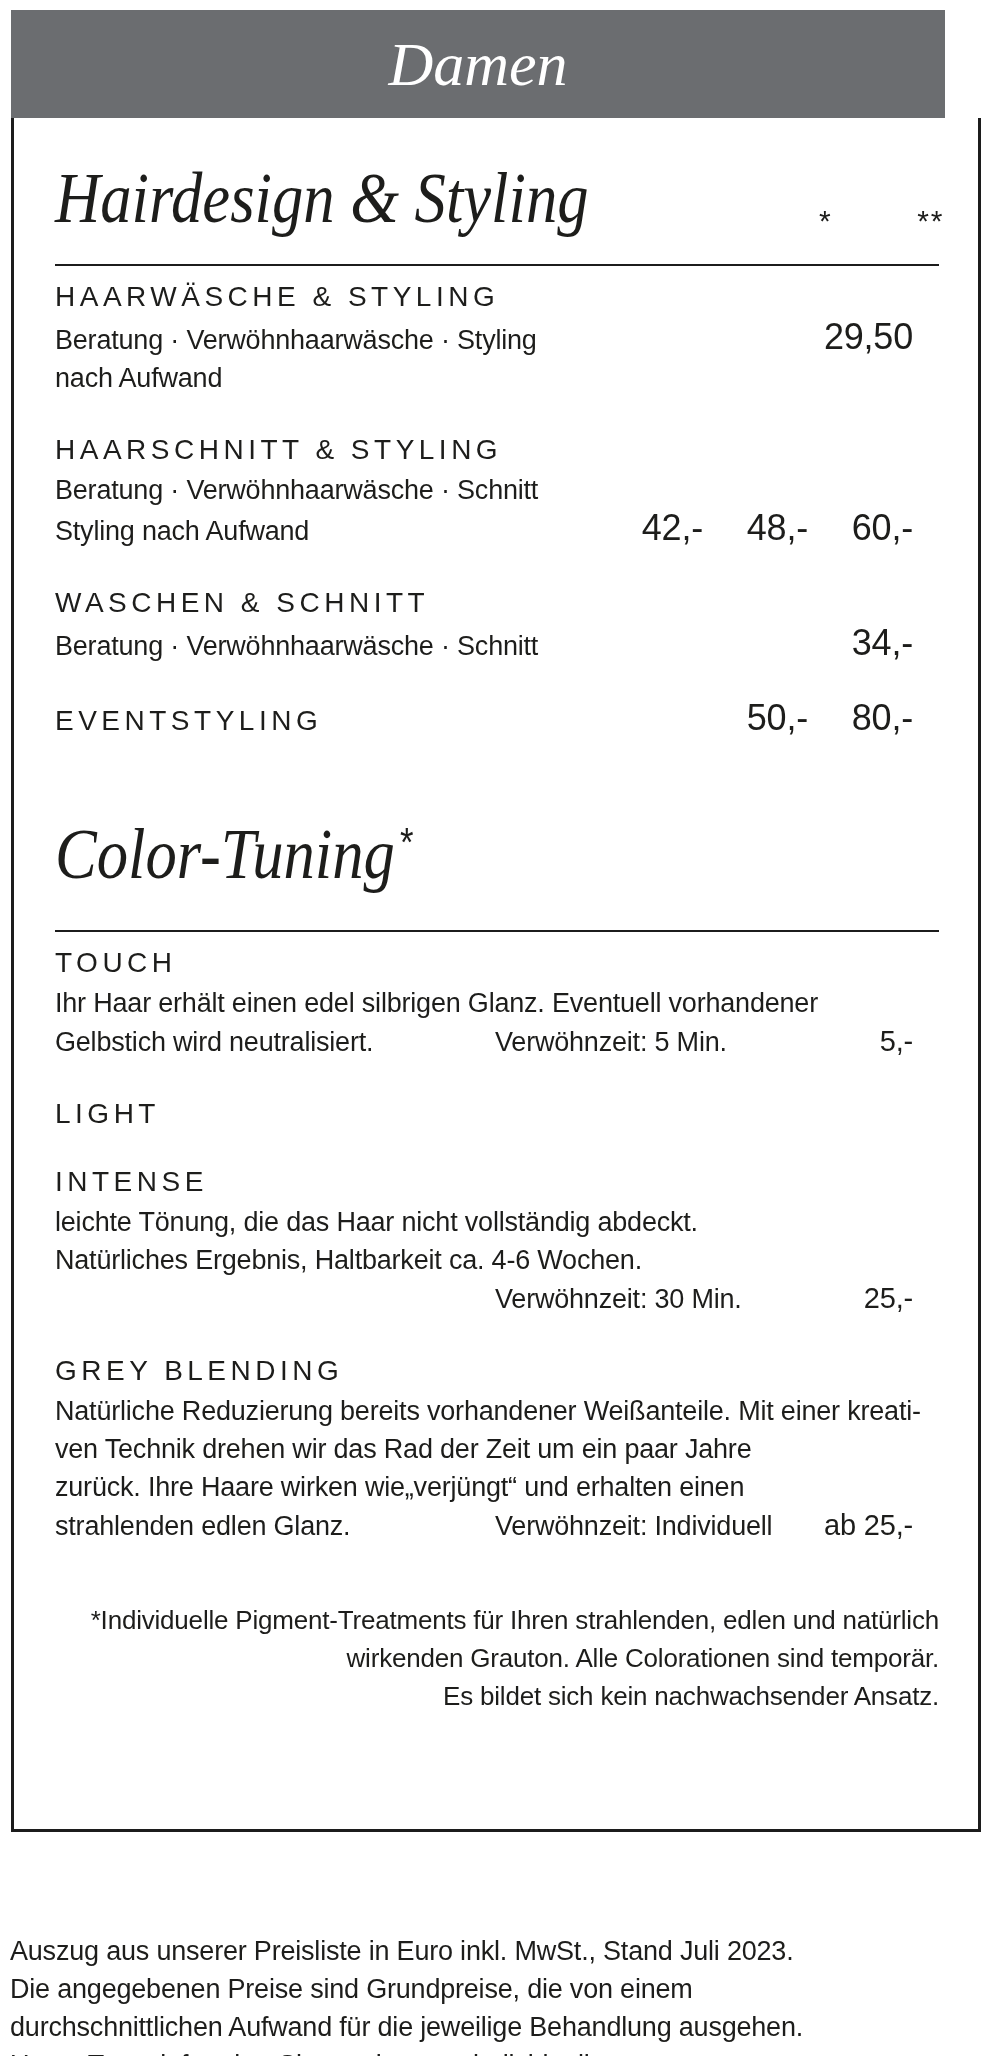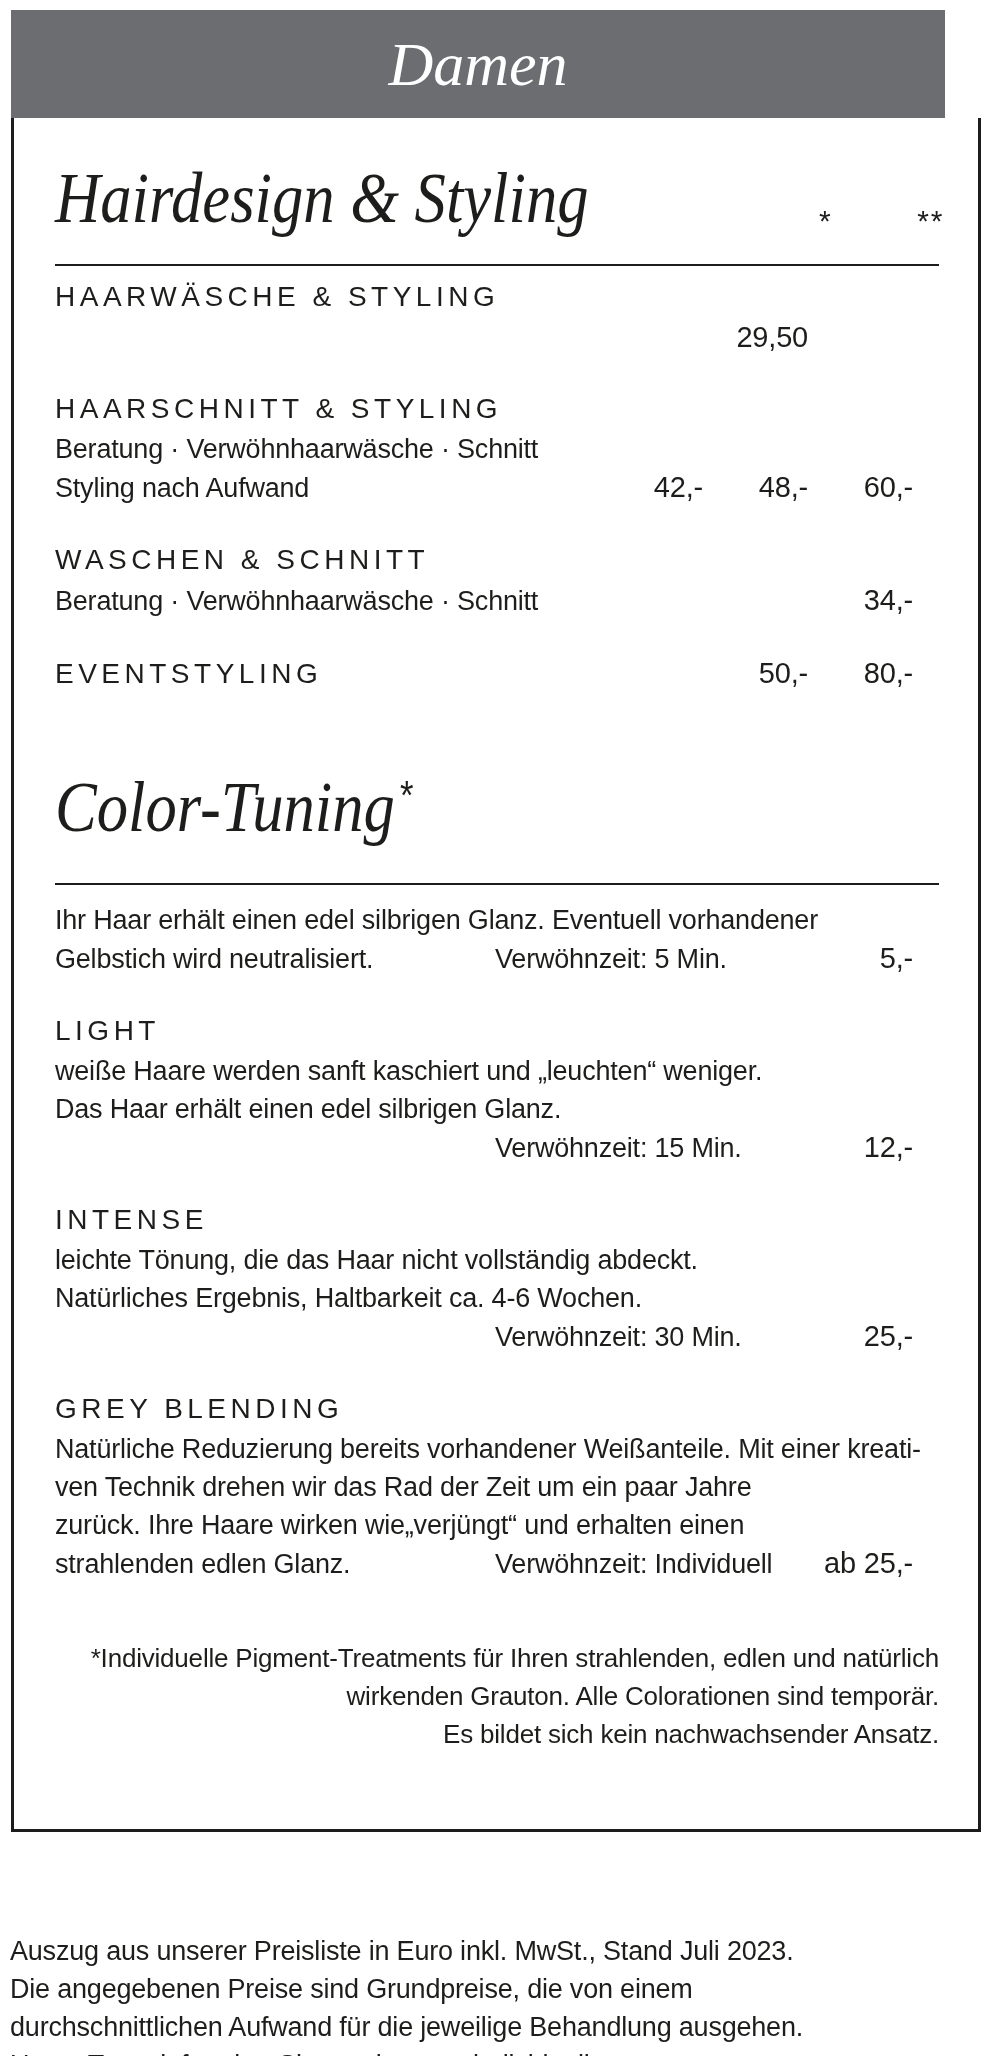--- a/index.html
+++ b/index.html
@@ -57,21 +57,21 @@
   .item-name {
     font-size: 28px; letter-spacing: 4.5px; line-height: 30px;
     white-space: nowrap;
   }
   .prow {
     display: grid; grid-template-columns: 1fr 105px 105px 105px;
     padding-right: 26px; line-height: 38px; font-size: 27px;
     letter-spacing: -0.2px; align-items: baseline;
   }
   .prow.body-rows { margin-top: 6px; }
-  .prow .pcol { text-align: right; font-size: 29px; white-space: nowrap; }
+  .prow .pcol { text-align: right; font-size: 36px; white-space: nowrap; }
   .name-row { line-height: 30px; }
   .name-row .item-name { letter-spacing: 4.5px; }
 
   .tlines { margin-top: 6px; }
   .tline { font-size: 27px; line-height: 38px; letter-spacing: -0.2px; white-space: nowrap; }
   .trow {
     display: grid; grid-template-columns: 440px 1fr 120px;
     padding-right: 26px; font-size: 27px; line-height: 38px;
     letter-spacing: -0.2px; align-items: baseline;
   }
@@ -102,20 +102,21 @@
       <div class="section-head first">
         <h2 class="script-title">Hairdesign &amp; Styling</h2>
         <span class="colhead"></span>
         <span class="colhead">*</span>
         <span class="colhead">**</span>
       </div>
 
       <div class="item tight">
         <div class="item-name">HAARWÄSCHE &amp; STYLING</div>
         <div class="prow body-rows">
+          <div class="ptext">Beratung · Verwöhnhaarwäsche · Styling nach Aufwand</div>
           <div class="pcol"></div>
           <div class="pcol"></div>
           <div class="pcol">29,50</div>
         </div>
       </div>
 
       <div class="item">
         <div class="item-name">HAARSCHNITT &amp; STYLING</div>
         <div class="prow body-rows">
           <div class="ptext">Beratung · Verwöhnhaarwäsche · Schnitt</div>
@@ -153,41 +154,33 @@
 
     <section>
       <div class="section-head second">
         <h2 class="script-title"><span>Color-Tuning</span><span class="title-mark">*</span></h2>
         <span class="colhead"></span>
         <span class="colhead"></span>
         <span class="colhead"></span>
       </div>
 
       <div class="item tight">
+        <div class="item-name">TOUCH</div>
         <div class="tlines">
           <div class="tline">Ihr Haar erhält einen edel silbrigen Glanz. Eventuell vorhandener</div>
           <div class="trow">
             <div class="tleft">Gelbstich wird neutralisiert.</div>
             <div class="tmid">Verwöhnzeit: 5 Min.</div>
             <div class="tprice">5,-</div>
           </div>
         </div>
       </div>
 
       <div class="item">
         <div class="item-name">LIGHT</div>
-        <div class="tlines">
-          <div class="tline">weiße Haare werden sanft kaschiert und „leuchten“ weniger.</div>
-          <div class="tline">Das Haar erhält einen edel silbrigen Glanz.</div>
-          <div class="trow">
-            <div class="tleft"></div>
-            <div class="tmid">Verwöhnzeit: 15 Min.</div>
-            <div class="tprice">12,-</div>
-          </div>
-        </div>
       </div>
 
       <div class="item">
         <div class="item-name">INTENSE</div>
         <div class="tlines">
           <div class="tline">leichte Tönung, die das Haar nicht vollständig abdeckt.</div>
           <div class="tline">Natürliches Ergebnis, Haltbarkeit ca. 4-6 Wochen.</div>
           <div class="trow">
             <div class="tleft"></div>
             <div class="tmid">Verwöhnzeit: 30 Min.</div>

